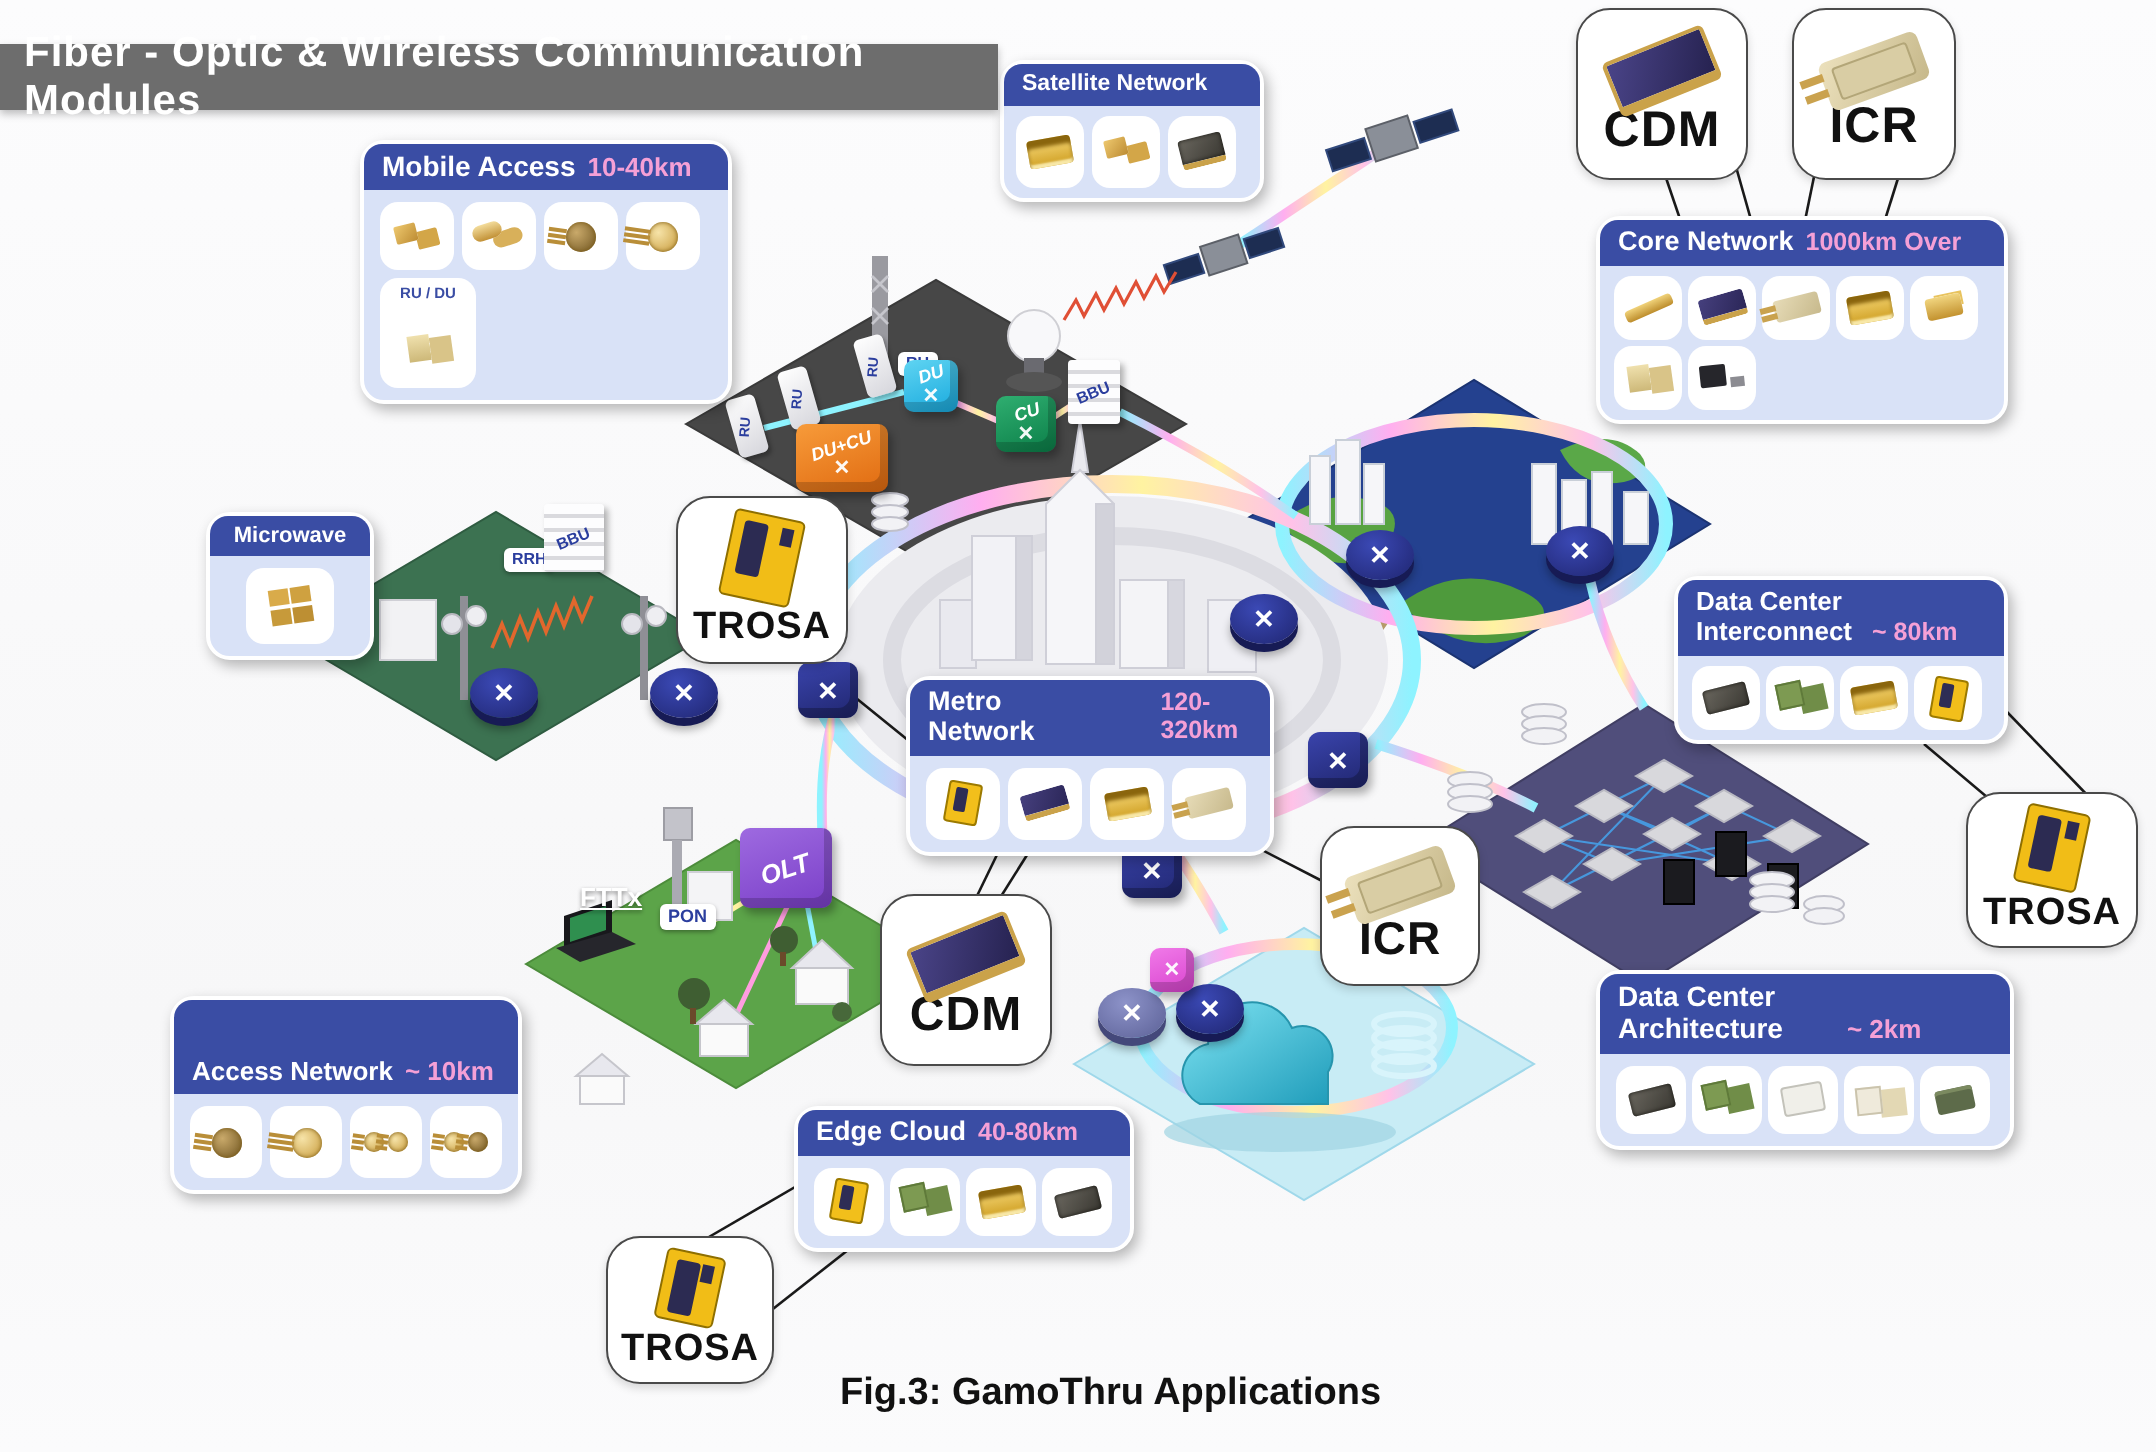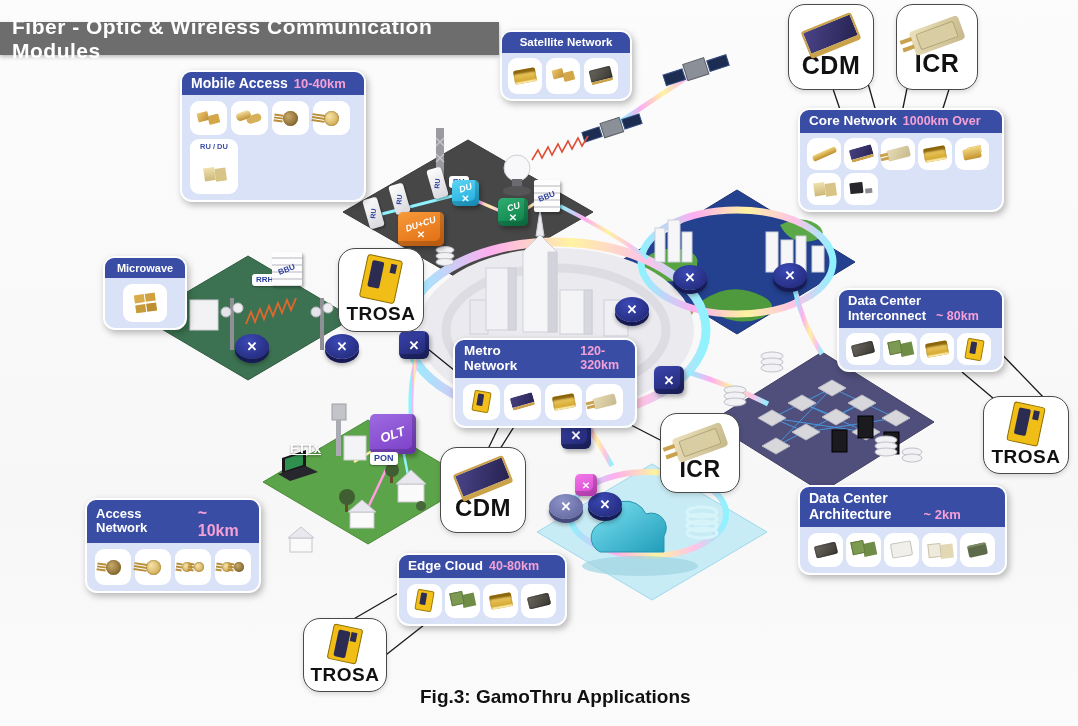--- a/index.html
+++ b/index.html
@@ -335,21 +335,21 @@
     <div class="tile labeled" style="width:48px;height:52px;">
       <span class="tlabel">RU / DU</span>
       <span class="trow">
             <i class="mod gflat"></i>
           </span>
     </div>
   </div>
 </div>
 
 <div class="panel" style="left:500px;top:30px;width:128px;">
-  <div class="panel-head" style="font-size:11.5px;justify-content:center;">
+  <div class="panel-head" style="font-size:11.5px;justify-content:flex-start;">
         <span>Satellite Network</span>
       </div>
   <div class="panel-body" style="padding:5px 6px;">
     <div class="tile" style="width:34px;height:36px;">
           <i class="mod gbox"></i>
         </div>
     <div class="tile" style="width:34px;height:36px;">
           <i class="mod gchip"></i>
         </div>
     <div class="tile" style="width:34px;height:36px;">
@@ -467,21 +467,21 @@
         </div>
     <div class="tile" style="width:35px;height:34px;">
           <i class="mod greenm"></i>
         </div>
   </div>
 </div>
 
 <div class="panel" style="left:85px;top:498px;width:172px;">
   <div class="panel-head" style="font-size:13px;">
         <span>Access Network</span>
-        <span class="dist" style="font-size:16px;">~ 10km</span>
+        <span class="dist" style="font-size:13px;margin-top:25px;">~ 10km</span>
       </div>
   <div class="panel-body">
     <div class="tile" style="width:36px;height:36px;">
           <i class="mod tocan dark"></i>
         </div>
     <div class="tile" style="width:36px;height:36px;">
           <i class="mod tocan long"></i>
         </div>
     <div class="tile" style="width:36px;height:36px;">
           <i class="mod tocan small"></i>
@@ -572,21 +572,21 @@
     </div>
 
 <div class="chip" style="left:252px;top:274px;">RRH</div>
 <div class="server" style="left:272px;top:252px;width:30px;height:34px;">
       <span>BBU</span>
     </div>
 
 <div class="cube pu" style="left:370px;top:414px;width:46px;height:40px;font-size:13px;">
   <span class="clab">OLT</span>
     </div>
-<div class="chip" style="left:330px;top:452px;font-size:9px;margin-left:40px;">PON</div>
+<div class="chip" style="left:330px;top:452px;font-size:9px;">PON</div>
 <div class="fttx" style="left:290px;top:441px;">FTTx</div>
 
 <div class="router" style="left:235px;top:334px;">
       <span>✕</span>
     </div>
 <div class="router" style="left:325px;top:334px;">
       <span>✕</span>
     </div>
 <div class="rcube" style="left:399px;top:331px;">
       <span>✕</span>

